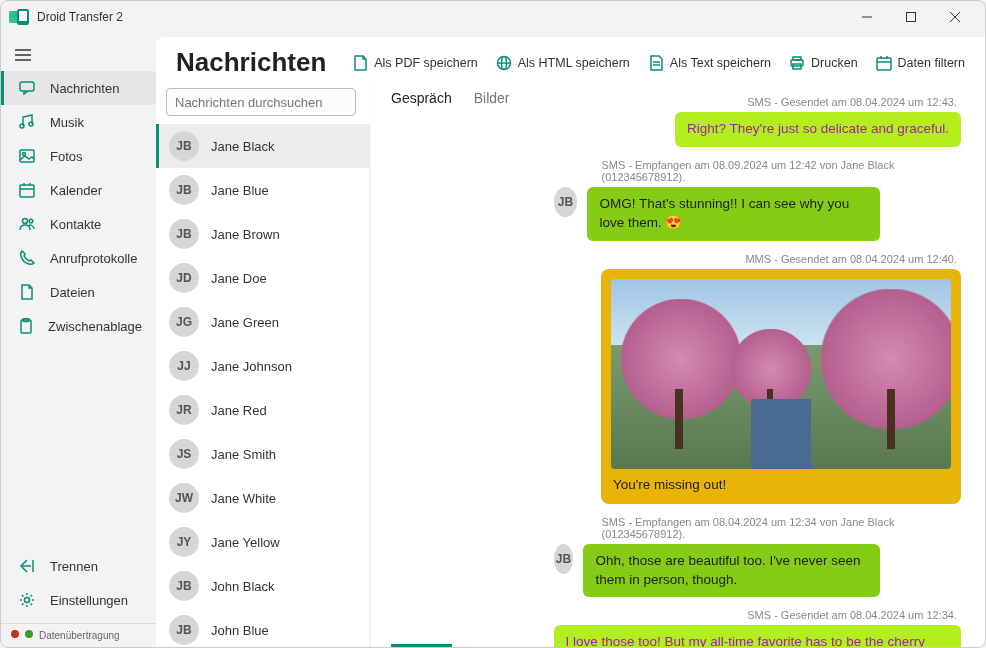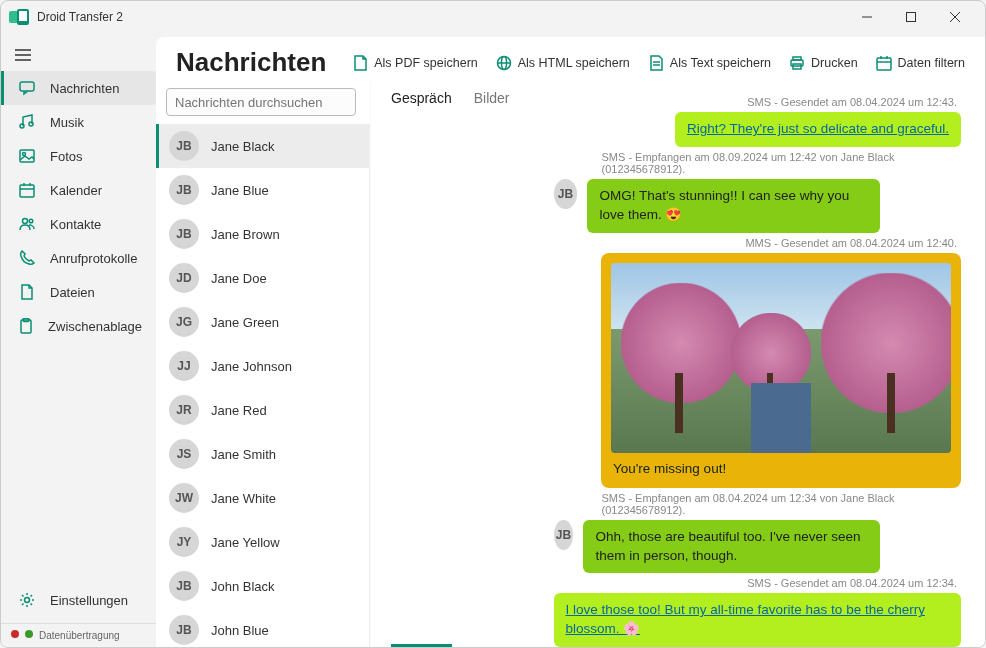--- a/index.html
+++ b/index.html
@@ -38,29 +38,29 @@
 .contacts { flex: 1; overflow-y: auto; border-right: 1px solid #eee; }
 .contact { display: flex; align-items: center; gap: 12px; padding: 7px 10px; cursor: pointer; border-left: 3px solid transparent; }
 .contact.active { background: #ececec; border-left: 3px solid #0a8f74; }
 .avatar { width: 30px; height: 30px; border-radius: 50%; background: #d6d6d6; color: #555; font-size: 12px; font-weight: 600; display: flex; align-items: center; justify-content: center; }
 .cname { font-size: 13px; color: #333; }
 
 .chatpanel { flex: 1; display: flex; flex-direction: row; overflow: hidden; }
 .tabs { display: flex; gap: 22px; padding: 8px 20px 0 20px; font-size: 14px; color: #777; }
 .tab { padding-bottom: 6px; cursor: pointer; }
 .tab.active { color: #222; border-bottom: 3px solid #0a8f74; }
-.messages { flex: 1; overflow-y: auto; padding: 10px 24px; display: flex; flex-direction: column; }
+.messages { flex: 1; overflow-y: auto; padding: 10px 24px; display: flex; flex-direction: column; gap: 8px; }
 .msgblock { display: flex; flex-direction: column; }
 .msgblock.sent { align-items: flex-end; }
 .msgblock.recv { align-items: flex-start; }
 .meta { font-size: 11px; color: #888; margin: 4px 0 4px 48px; }
 .msgblock.sent .meta { margin: 4px 4px 4px 0; }
 .row { display: flex; align-items: flex-start; gap: 10px; max-width: 80%; }
 .bubble { padding: 8px 12px; border-radius: 6px; font-size: 13.5px; line-height: 1.4; }
-.bubble.sent { background: #b3ef1f; color: #0369a1; text-decoration: underline; }
+.bubble.sent { background: #b3ef1f; color: #a21caf; }
 .bubble.recv { background: #84cc16; color: #222; }
 .mmsbubble { background: #eab308; border-radius: 8px; padding: 10px; max-width: 380px; }
 .mmsimg { width: 340px; height: 190px; border-radius: 4px; background: linear-gradient(to bottom, #9fc5e6 0%, #cde3f0 35%, #7a9a6e 35%, #5a7850 100%); position: relative; overflow: hidden; }
 .mmsimg::before, .mmsimg::after { content:''; position:absolute; border-radius:50%; }
 .tree { position:absolute; width:80px; height:80px; background: radial-gradient(circle, #d48ab1 0%, #b55f8f 70%, transparent 72%); }
 .trunk { position:absolute; width:8px; height:60px; background:#4a3020; }
 .mmstext { padding: 8px 2px 2px 2px; font-size: 13.5px; color: #122; }
 
 .messages::-webkit-scrollbar, .contacts::-webkit-scrollbar { width: 6px; }
 .messages::-webkit-scrollbar-thumb, .contacts::-webkit-scrollbar-thumb { background: #bbb; border-radius: 3px; }
@@ -185,20 +185,30 @@
                 <rect x="5" y="0.5" width="6" height="3" rx="1"></rect>
               </svg>
             </span>
             <span>Zwischenablage</span>
           </div>
       </div>
       <div class="nav-bottom">
         <div class="nav-item">
             <span class="icon">
               <svg width="16" height="16" viewBox="0 0 16 16" fill="none" stroke="#0a8f74" stroke-width="1.5">
+                <path d="M8 14 L2 8 L8 2"></path>
+                <line x1="2" y1="8" x2="12" y2="8"></line>
+                <line x1="14" y1="2" x2="14" y2="14"></line>
+              </svg>
+            </span>
+            <span>Trennen</span>
+          </div>
+        <div class="nav-item">
+            <span class="icon">
+              <svg width="16" height="16" viewBox="0 0 16 16" fill="none" stroke="#0a8f74" stroke-width="1.5">
                 <circle cx="8" cy="8" r="2.5"></circle>
                 <path d="M8 1 L8 3 M8 13 L8 15 M1 8 L3 8 M13 8 L15 8 M3 3 L4.5 4.5 M11.5 11.5 L13 13 M13 3 L11.5 4.5 M4.5 11.5 L3 13"></path>
               </svg>
             </span>
             <span>Einstellungen</span>
           </div>
       </div>
       <div class="statusbar">
         <span class="dot red"></span>
         <span class="dot green"></span>

